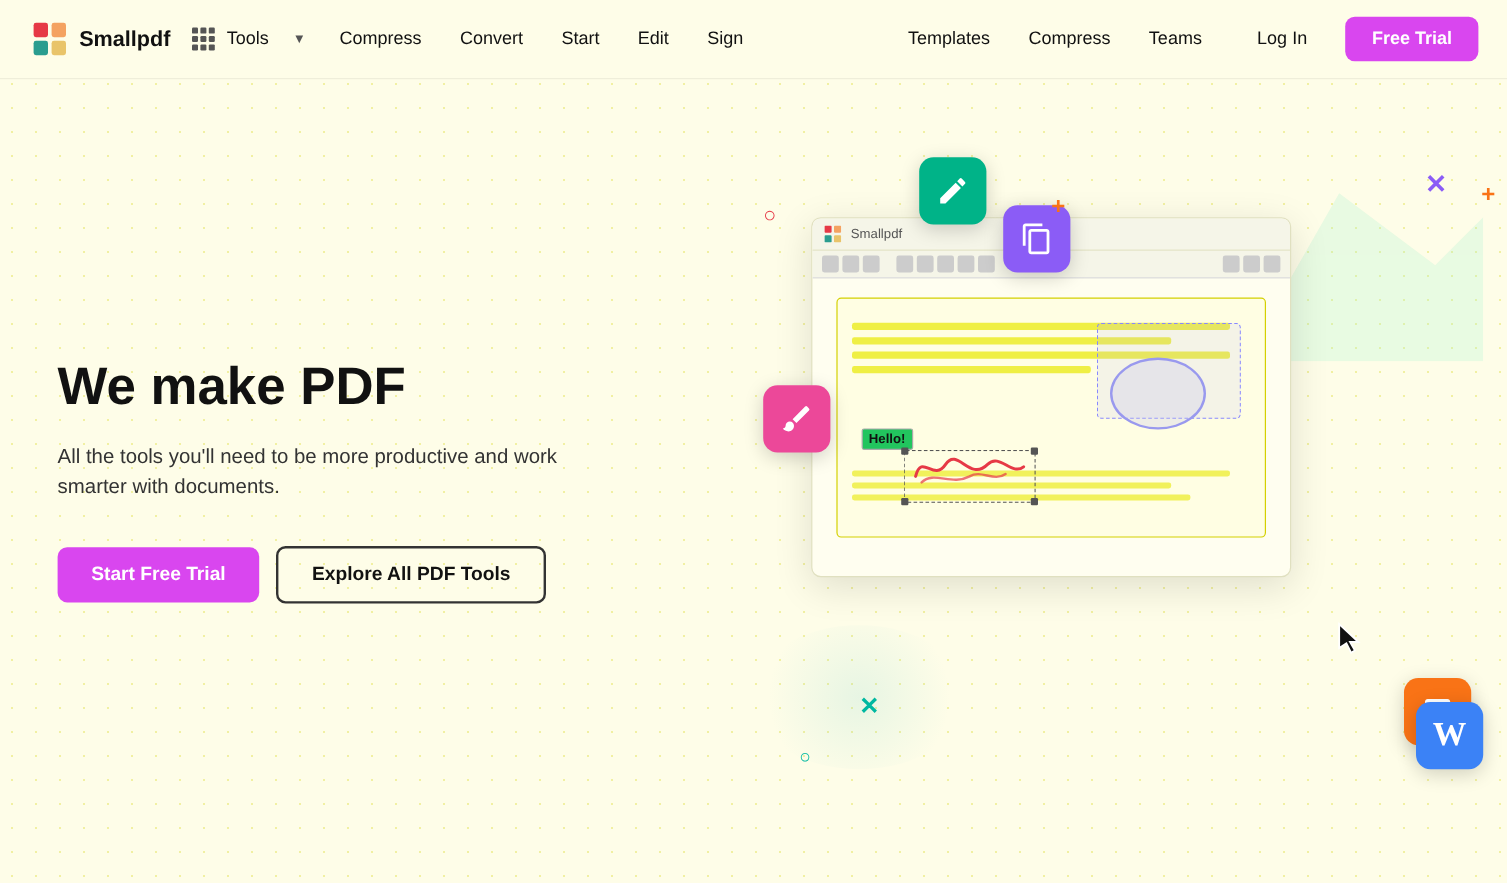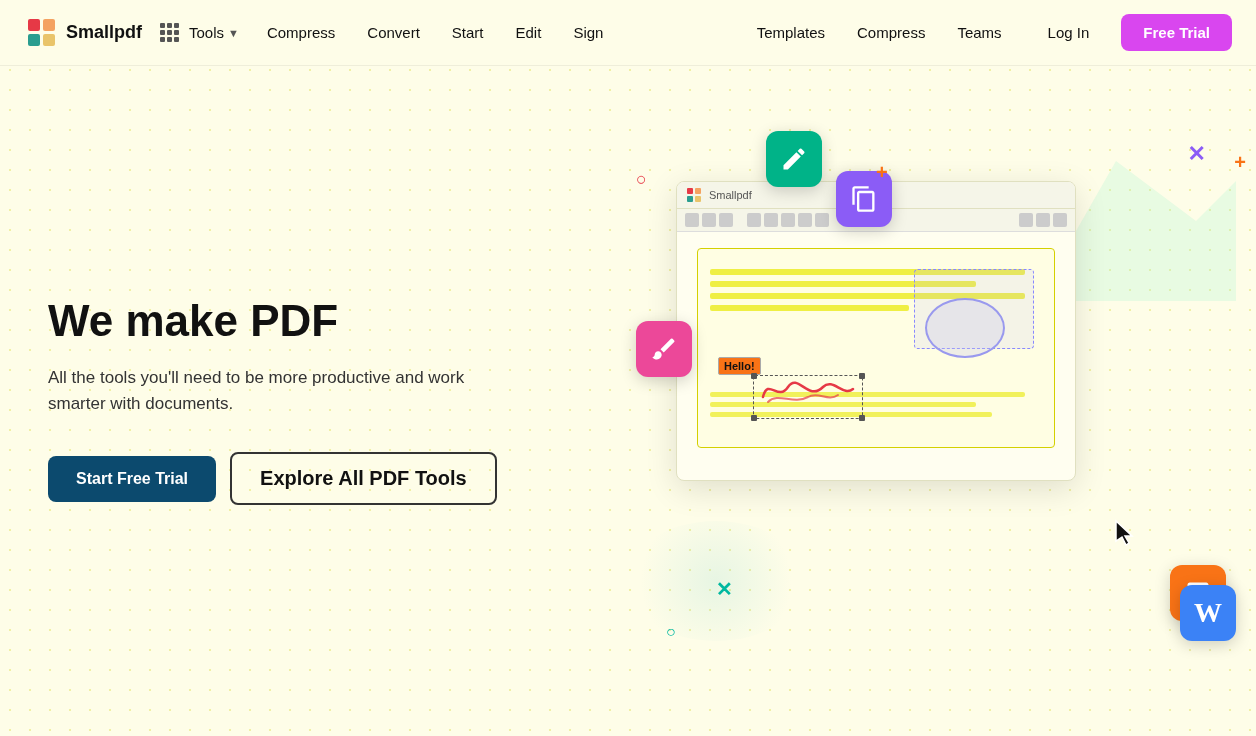--- a/index.html
+++ b/index.html
@@ -57,21 +57,21 @@
       display: grid;
       grid-template-columns: repeat(3, 5px);
       gap: 2px;
       cursor: pointer;
       margin-right: 4px;
     }
     .grid-dot { width: 5px; height: 5px; background: #555; border-radius: 1px; }
     .nav-tools {
       display: flex;
       align-items: center;
-      gap: 2px;
+      gap: 18px;
       font-size: 15px;
       font-weight: 500;
       color: #111;
       cursor: pointer;
     }
     .nav-tools .arrow { font-size: 11px; margin-left: 2px; color: #555; }
     .nav-links {
       display: flex;
       align-items: center;
       gap: 4px;
@@ -149,33 +149,33 @@
       line-height: 1.5;
       margin-bottom: 36px;
       max-width: 420px;
     }
     .hero-buttons {
       display: flex;
       gap: 14px;
       align-items: center;
     }
     .btn-primary {
-      background: #0c4a6e;
+      background: #d946ef;
       color: #fff;
       font-size: 16px;
       font-weight: 600;
       padding: 14px 28px;
       border-radius: 8px;
       cursor: pointer;
       border: none;
     }
     .btn-secondary {
       background: transparent;
       color: #111;
-      font-size: 20px;
+      font-size: 16px;
       font-weight: 600;
       padding: 13px 28px;
       border-radius: 8px;
       cursor: pointer;
       border: 2px solid #333;
     }
 
     
     .hero-illustration {
       position: absolute;
@@ -269,21 +269,21 @@
     }
     .hello-label {
       position: absolute;
       top: 108px;
       left: 20px;
       font-size: 11px;
       font-weight: 600;
       color: #111;
       border: 1px solid #aaa;
       padding: 2px 5px;
-      background: #f97316;
+      background: #22c55e;
       border-radius: 2px;
     }
 
     
     .float-icon {
       position: absolute;
       width: 56px; height: 56px;
       border-radius: 12px;
       display: flex;
       align-items: center;

